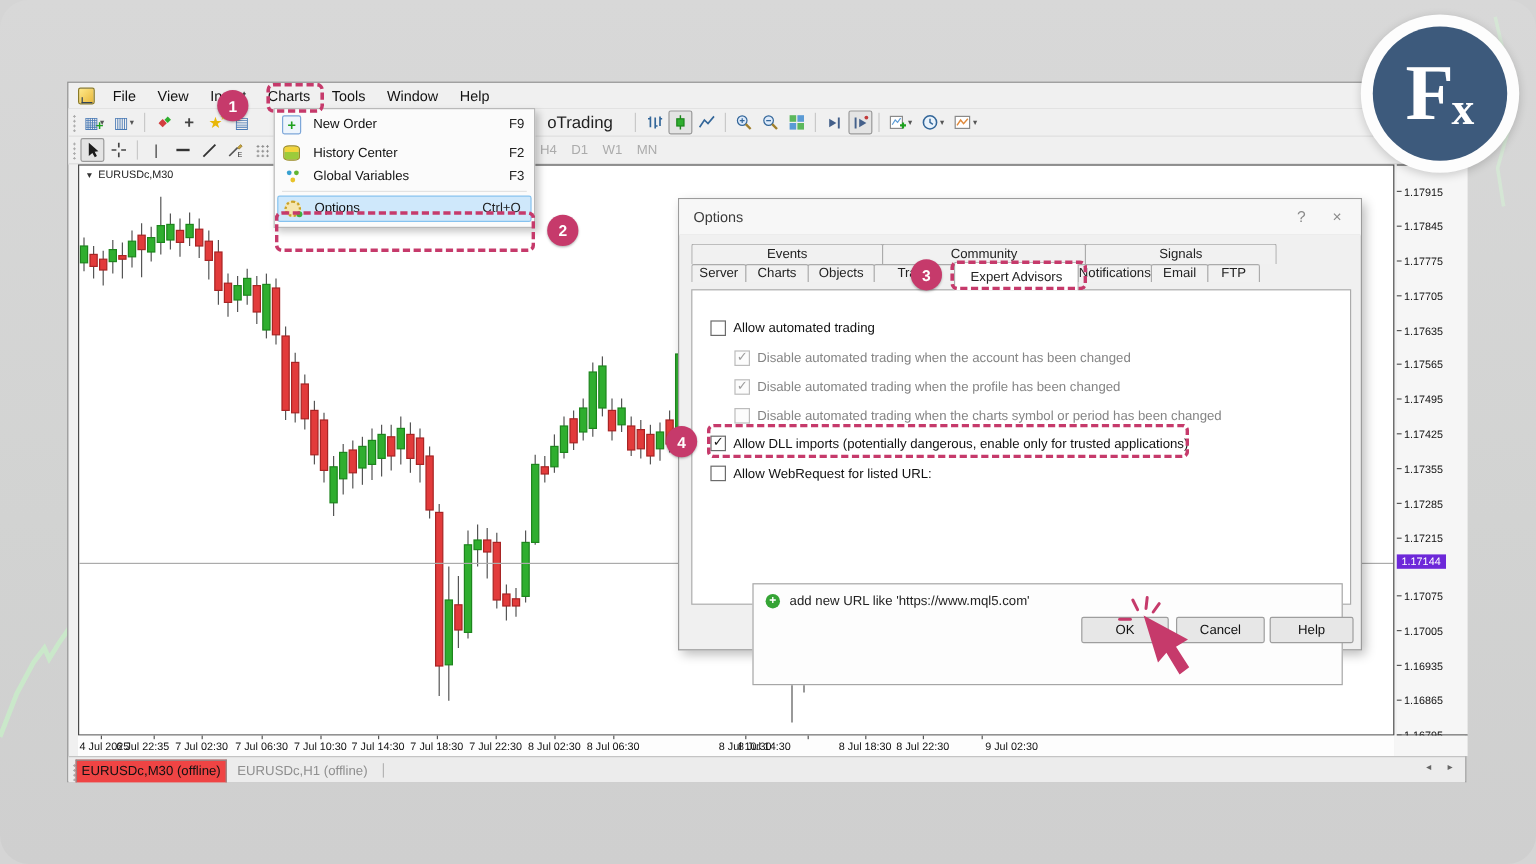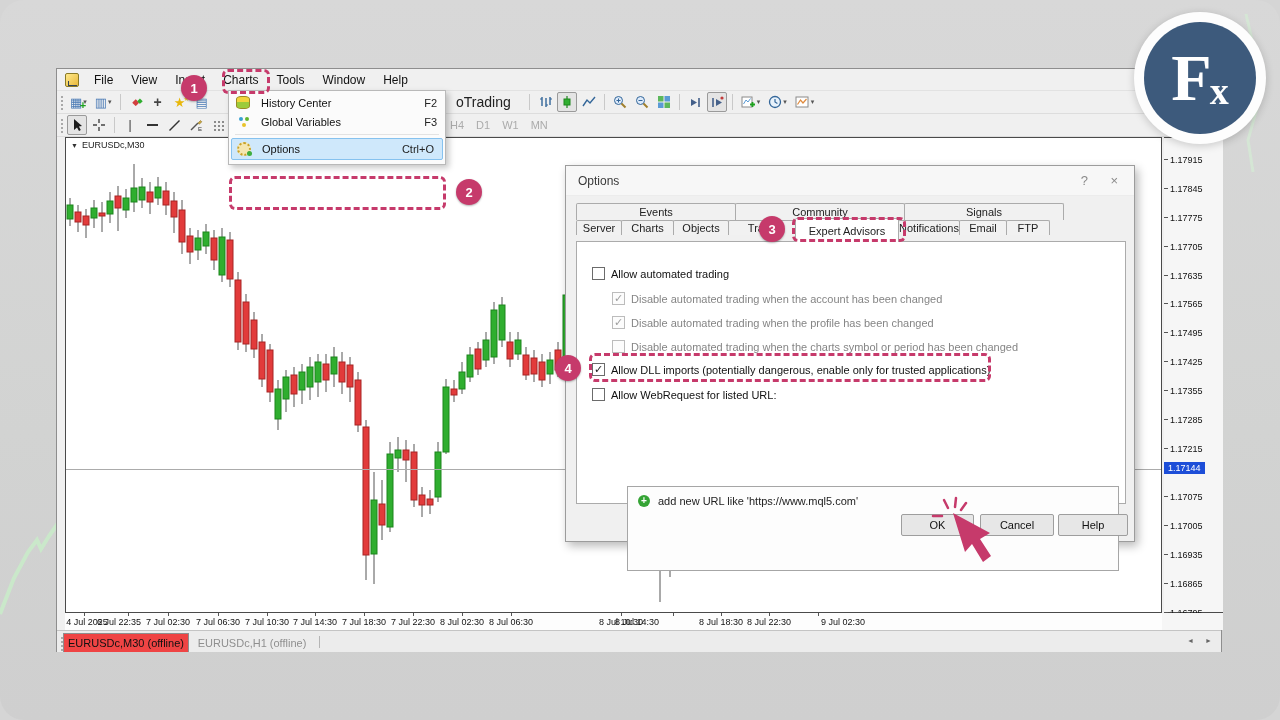--- a/index.html
+++ b/index.html
@@ -47,21 +47,21 @@
   
   .chartframe{position:absolute;left:8px;top:68px;width:1097px;height:476px;background:#fff;
     border:1px solid #4a4a4a;overflow:hidden;}
   .symlabel{position:absolute;left:5px;top:2px;font-size:9px;color:#222;display:flex;gap:4px;align-items:center;}
   .symlabel .chev::before{content:"▼";font-size:7px;color:#333;}
   .priceline{position:absolute;left:0;width:100%;height:1px;background:#ababab;}
   .paxis{position:absolute;left:1107px;top:68px;width:59px;height:476px;background:#f6f6f6;
     border-top:1px solid #4a4a4a;border-bottom:1px solid #4a4a4a;}
   .plabel{position:absolute;left:6px;font-size:9px;color:#111;white-space:nowrap;}
   .plabel::before{content:"";position:absolute;left:-6px;top:4px;width:4px;height:1px;background:#555;}
-  .ptag{position:absolute;left:0px;font-size:9px;color:#fff;background:#1d4ed8;padding:1px 4px 1px 4px;white-space:nowrap;}
+  .ptag{position:absolute;left:0px;font-size:9px;color:#fff;background:#6d28d9;padding:1px 4px 1px 4px;white-space:nowrap;}
   .taxis{position:absolute;left:8px;top:544px;width:1097px;height:17px;background:#fdfdfd;}
   .tlabel{position:absolute;top:4px;font-size:9px;color:#111;white-space:nowrap;transform:translateX(-50%);}
   .ttick{position:absolute;top:0;width:1px;height:3px;background:#555;}
   .tcorner{position:absolute;left:1105px;top:544px;width:61px;height:17px;background:#f6f6f6;}
 
   
   .tabbar{position:absolute;left:0;top:561px;width:100%;height:22px;background:#ececec;border-top:1px solid #c4c4c4;}
   .btab{position:absolute;top:2px;height:19px;font-size:11px;display:flex;align-items:center;justify-content:center;}
   .btab.active{background:#ef4444;border:1px solid #8e8e8e;border-bottom:none;color:#111;z-index:2;}
   .btab.inactive{color:#8f8f8f;}
@@ -525,20 +525,25 @@
           <div class="btab active" style="left: 6px; width: 126px;">EURUSDc,M30 (offline)</div>
           <div class="btab inactive" style="left: 134px; width: 122px;">EURUSDc,H1 (offline)</div>
         </div>
       <span class="tabsep" style="left:262px;"></span>
       <span class="scrl l" style="left:1130px;"></span>
       <span class="scrl r" style="left:1148px;"></span>
     </div>
   </div>
 
   <div class="dropdown" id="tools-menu">
+      <div class="tm-item first">
+        <span class="mi new-order-icon"></span>
+        <span class="tm-label">New Order</span>
+        <span class="tm-sc">F9</span>
+      </div>
       <div class="tm-item">
         <span class="mi history-center-icon"></span>
         <span class="tm-label">History Center</span>
         <span class="tm-sc">F2</span>
       </div>
       <div class="tm-item">
         <span class="mi global-variables-icon"></span>
         <span class="tm-label">Global Variables</span>
         <span class="tm-sc">F3</span>
       </div>

